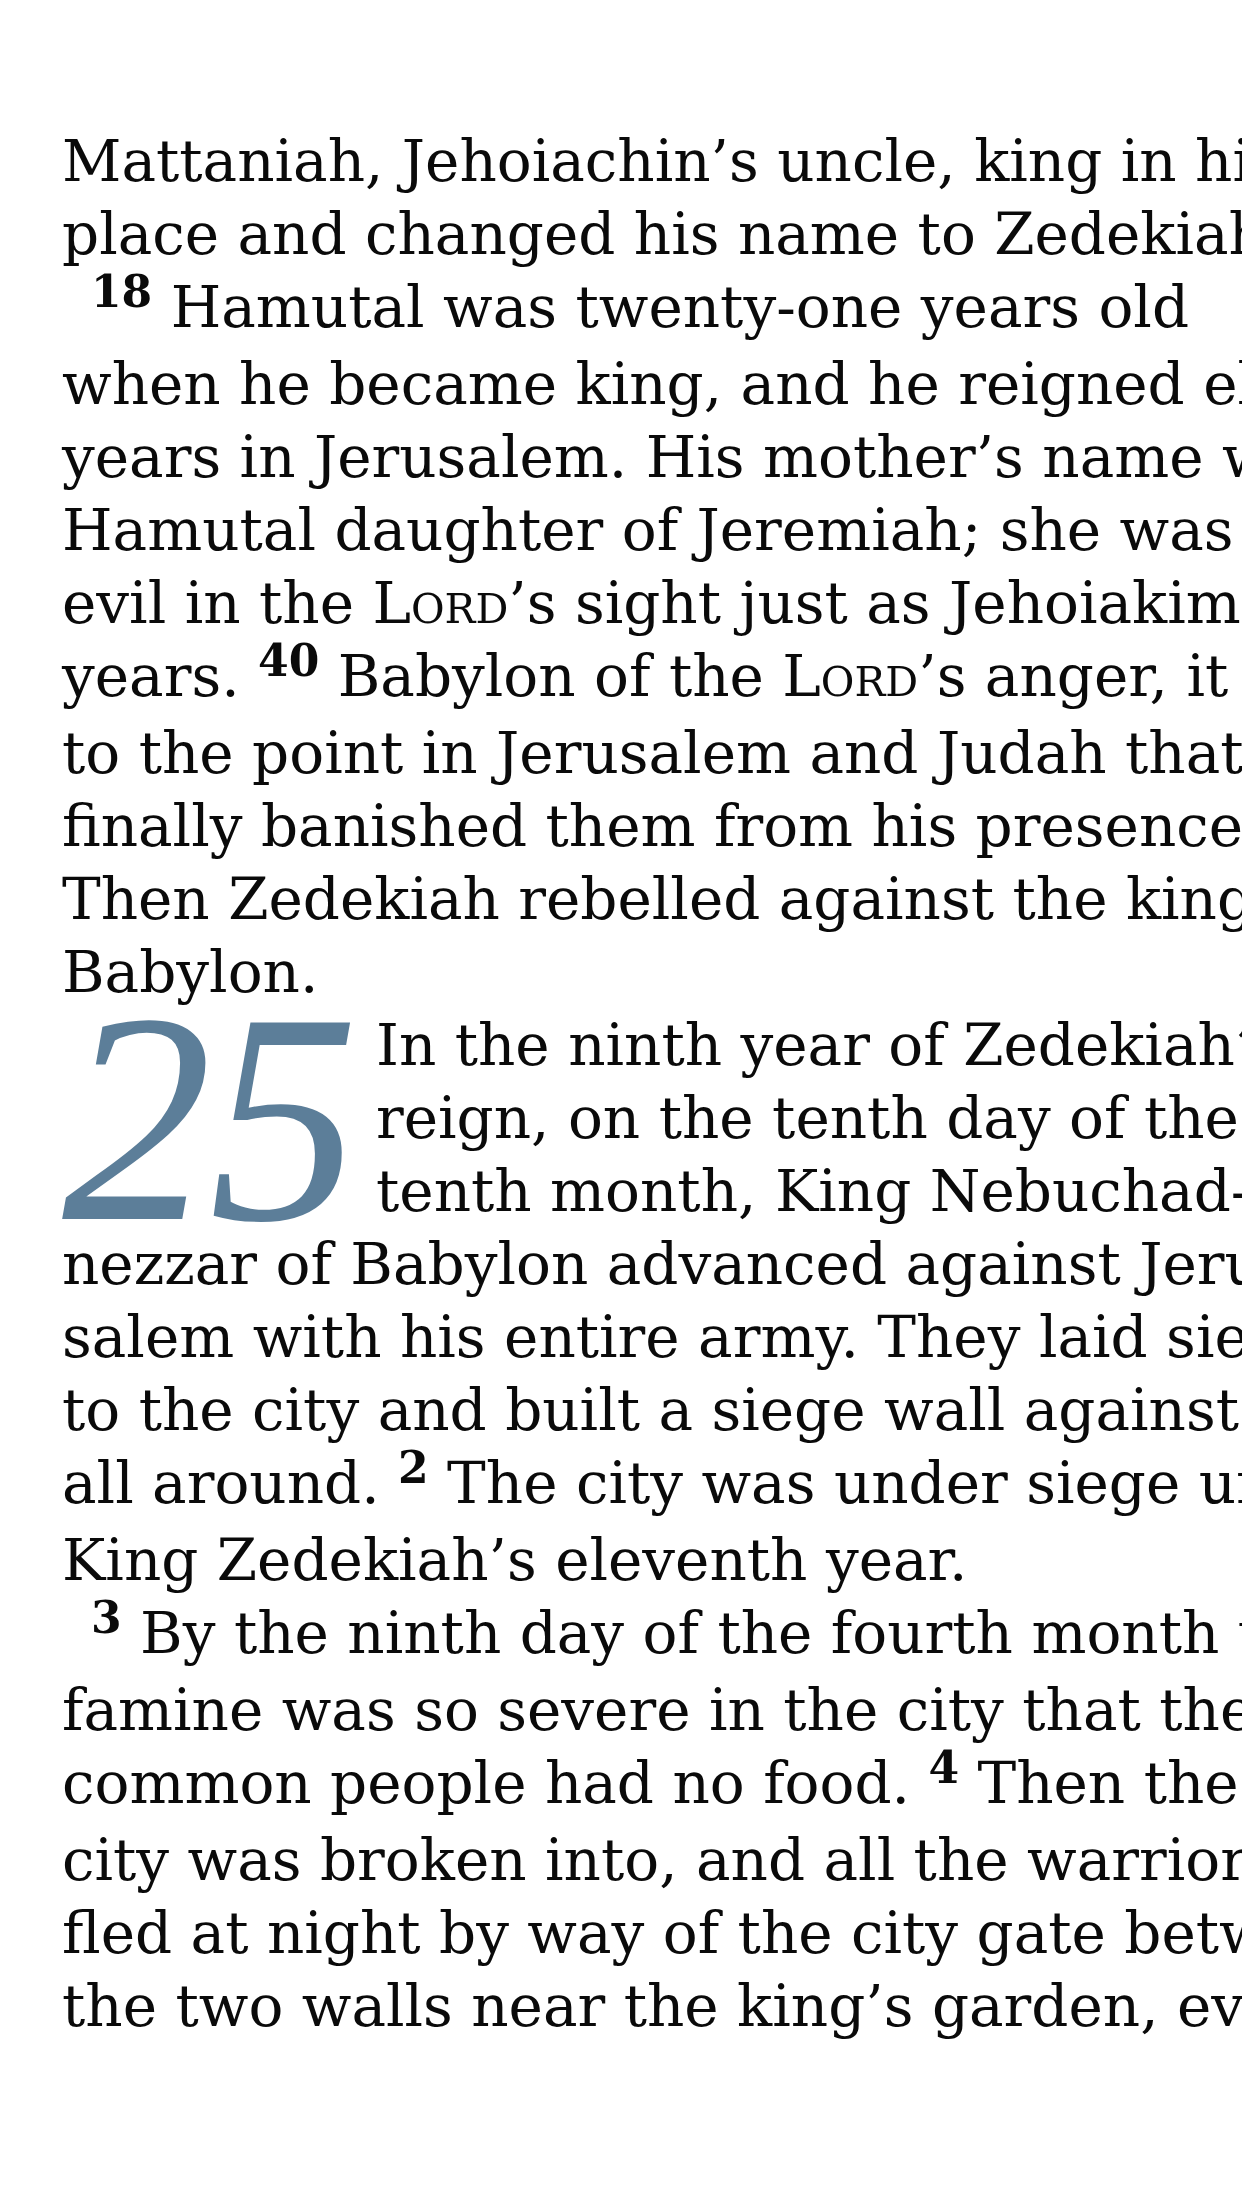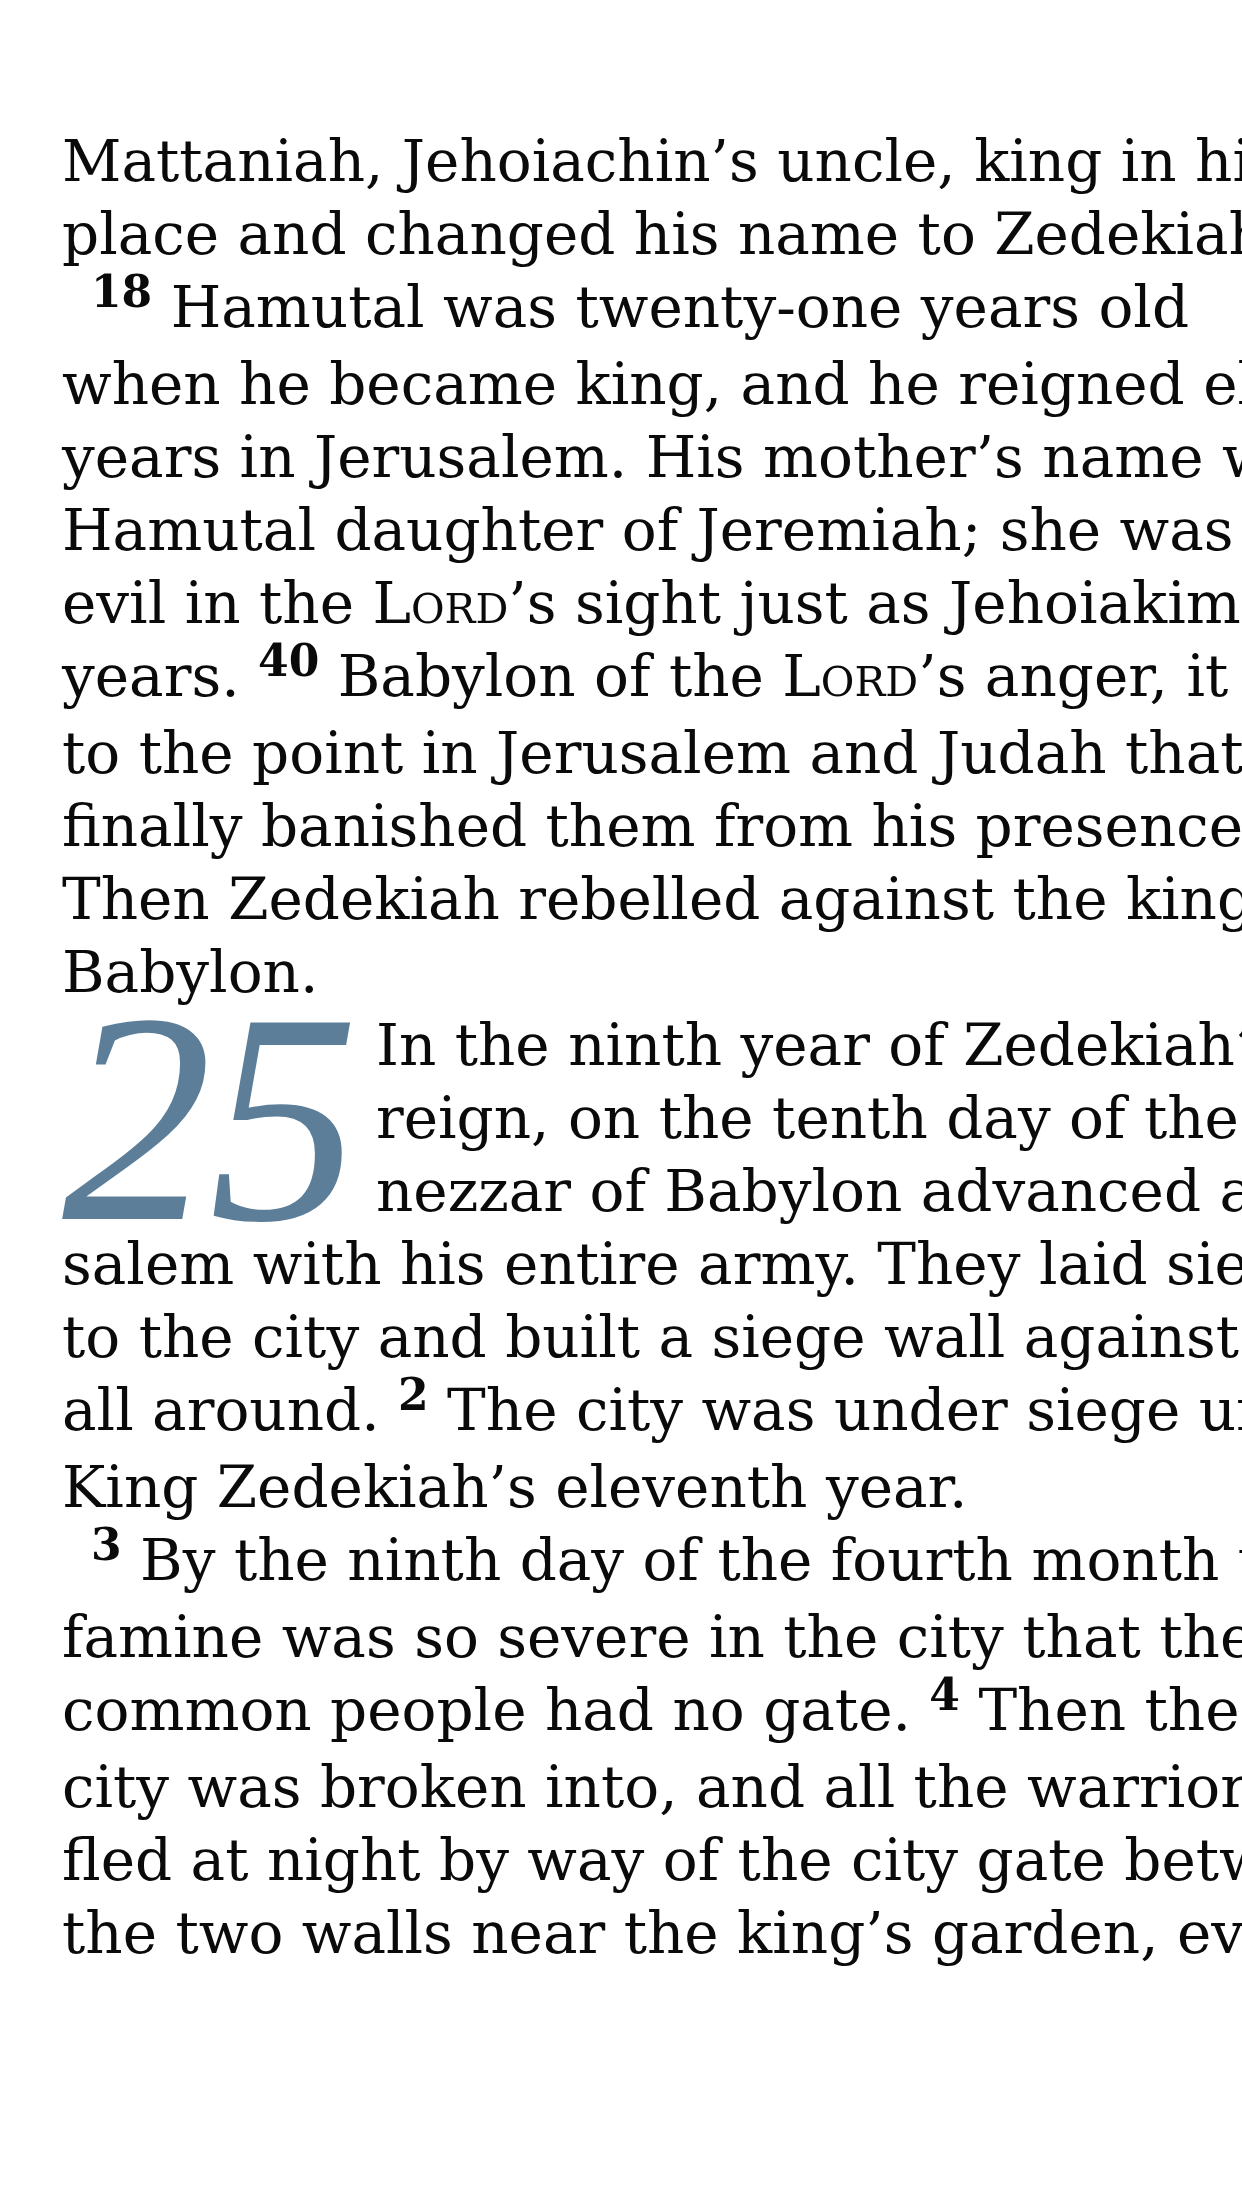--- a/index.html
+++ b/index.html
@@ -48,25 +48,26 @@
       <div class="line"><span>years in Jerusalem. His mother’s name was</span></div>
       <div class="line"><span>Hamutal daughter of Jeremiah; she was</span></div>
       <div class="line"><span>evil in the </span><span class="lord">Lord</span><span>’s sight just as Jehoiakim had</span></div>
       <div class="line"><span>years. </span><span class="vn">40</span><span> Babylon of the </span><span class="lord">Lord</span><span>’s anger, it came</span></div>
       <div class="line"><span>to the point in Jerusalem and Judah that he</span></div>
       <div class="line"><span>finally banished them from his presence.</span></div>
       <div class="line"><span>Then Zedekiah rebelled against the king of</span></div>
       <div class="line"><span>Babylon.</span></div>
       <div class="line"><span class="dropcap" style="color: rgb(92, 126, 153); font-style: italic;">25</span><span>In the ninth year of Zedekiah’s</span></div>
       <div class="line"><span>reign, on the tenth day of the</span></div>
+      <div class="line"><span>tenth month, King Nebuchad-</span></div>
       <div class="line"><span>nezzar of Babylon advanced against Jeru-</span></div>
       <div class="line"><span>salem with his entire army. They laid siege</span></div>
       <div class="line"><span>to the city and built a siege wall against it</span></div>
       <div class="line"><span>all around. </span><span class="vn">2</span><span> The city was under siege until</span></div>
       <div class="line"><span>King Zedekiah’s eleventh year.</span></div>
       <div class="line indent"><span class="vn">3</span><span> By the ninth day of the fourth month the</span></div>
       <div class="line"><span>famine was so severe in the city that the</span></div>
-      <div class="line"><span>common people had no gate. </span><span class="vn">4</span><span> Then the</span></div>
+      <div class="line"><span>common people had no food. </span><span class="vn">4</span><span> Then the</span></div>
       <div class="line"><span>city was broken into, and all the warriors</span></div>
       <div class="line"><span>fled at night by way of the city gate between</span></div>
       <div class="line"><span>the two walls near the king’s garden, even</span></div>
     </div>
 </div>
 
 </body></html>

